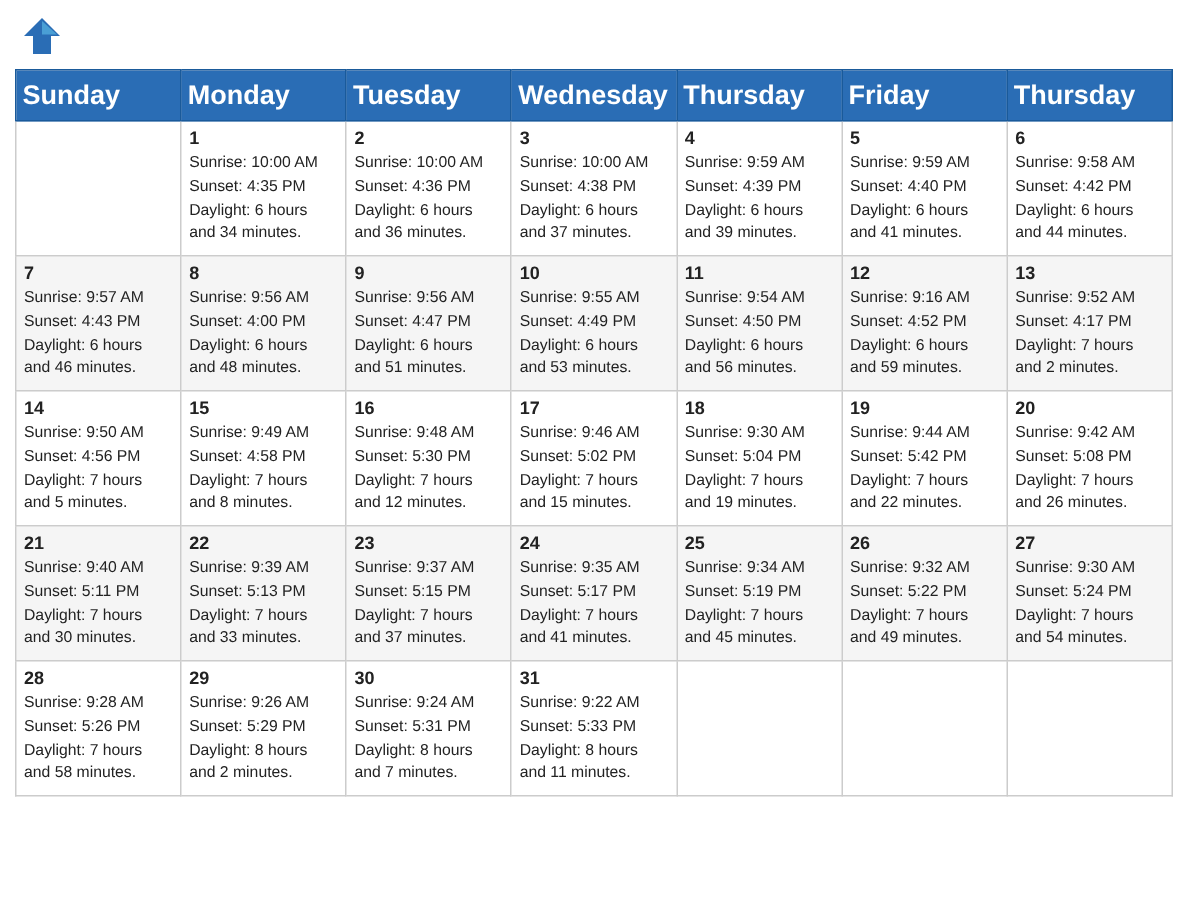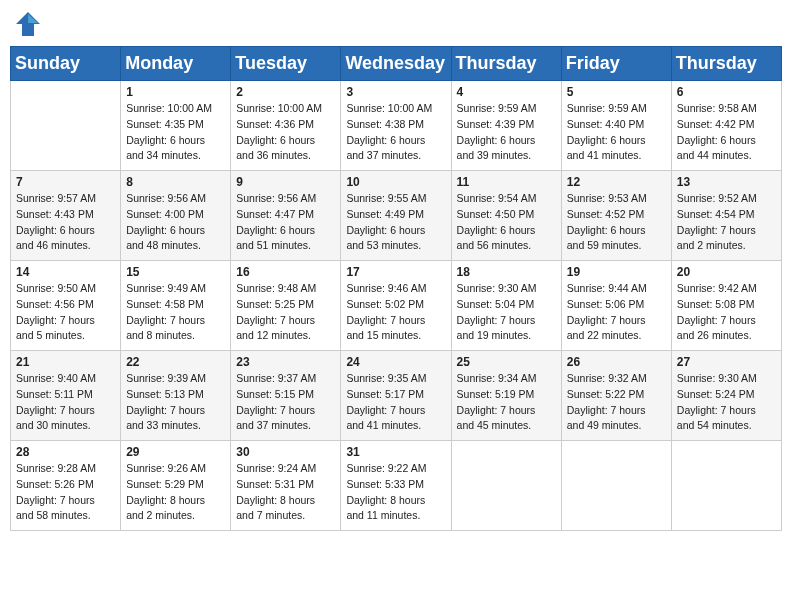--- a/index.html
+++ b/index.html
@@ -168,51 +168,51 @@
         <td>
           <span class="day-number">10</span>
           <div class="day-info"><span>Sunrise: 9:55 AM</span><br><span>Sunset: 4:49 PM</span><br><span>Daylight: 6 hours</span><br><span>and 53 minutes.</span></div>
         </td>
         <td>
           <span class="day-number">11</span>
           <div class="day-info"><span>Sunrise: 9:54 AM</span><br><span>Sunset: 4:50 PM</span><br><span>Daylight: 6 hours</span><br><span>and 56 minutes.</span></div>
         </td>
         <td>
           <span class="day-number">12</span>
-          <div class="day-info"><span>Sunrise: 9:53 AM</span><br><span>Sunset: 4:52 PM</span><br><span>Daylight: 6 hours</span><br><span>and 59 minutes.</span></div>
+          <div class="day-info"><span>Sunrise: 9:16 AM</span><br><span>Sunset: 4:52 PM</span><br><span>Daylight: 6 hours</span><br><span>and 59 minutes.</span></div>
         </td>
         <td>
           <span class="day-number">13</span>
-          <div class="day-info"><span>Sunrise: 9:52 AM</span><br><span>Sunset: 4:54 PM</span><br><span>Daylight: 7 hours</span><br><span>and 2 minutes.</span></div>
+          <div class="day-info"><span>Sunrise: 9:52 AM</span><br><span>Sunset: 4:17 PM</span><br><span>Daylight: 7 hours</span><br><span>and 2 minutes.</span></div>
         </td>
       </tr>
       <tr>
         <td>
           <span class="day-number">14</span>
           <div class="day-info"><span>Sunrise: 9:50 AM</span><br><span>Sunset: 4:56 PM</span><br><span>Daylight: 7 hours</span><br><span>and 5 minutes.</span></div>
         </td>
         <td>
           <span class="day-number">15</span>
           <div class="day-info"><span>Sunrise: 9:49 AM</span><br><span>Sunset: 4:58 PM</span><br><span>Daylight: 7 hours</span><br><span>and 8 minutes.</span></div>
         </td>
         <td>
           <span class="day-number">16</span>
-          <div class="day-info"><span>Sunrise: 9:48 AM</span><br><span>Sunset: 5:25 PM</span><br><span>Daylight: 7 hours</span><br><span>and 12 minutes.</span></div>
+          <div class="day-info"><span>Sunrise: 9:48 AM</span><br><span>Sunset: 5:30 PM</span><br><span>Daylight: 7 hours</span><br><span>and 12 minutes.</span></div>
         </td>
         <td>
           <span class="day-number">17</span>
           <div class="day-info"><span>Sunrise: 9:46 AM</span><br><span>Sunset: 5:02 PM</span><br><span>Daylight: 7 hours</span><br><span>and 15 minutes.</span></div>
         </td>
         <td>
           <span class="day-number">18</span>
           <div class="day-info"><span>Sunrise: 9:30 AM</span><br><span>Sunset: 5:04 PM</span><br><span>Daylight: 7 hours</span><br><span>and 19 minutes.</span></div>
         </td>
         <td>
           <span class="day-number">19</span>
-          <div class="day-info"><span>Sunrise: 9:44 AM</span><br><span>Sunset: 5:06 PM</span><br><span>Daylight: 7 hours</span><br><span>and 22 minutes.</span></div>
+          <div class="day-info"><span>Sunrise: 9:44 AM</span><br><span>Sunset: 5:42 PM</span><br><span>Daylight: 7 hours</span><br><span>and 22 minutes.</span></div>
         </td>
         <td>
           <span class="day-number">20</span>
           <div class="day-info"><span>Sunrise: 9:42 AM</span><br><span>Sunset: 5:08 PM</span><br><span>Daylight: 7 hours</span><br><span>and 26 minutes.</span></div>
         </td>
       </tr>
       <tr>
         <td>
           <span class="day-number">21</span>
           <div class="day-info"><span>Sunrise: 9:40 AM</span><br><span>Sunset: 5:11 PM</span><br><span>Daylight: 7 hours</span><br><span>and 30 minutes.</span></div>

